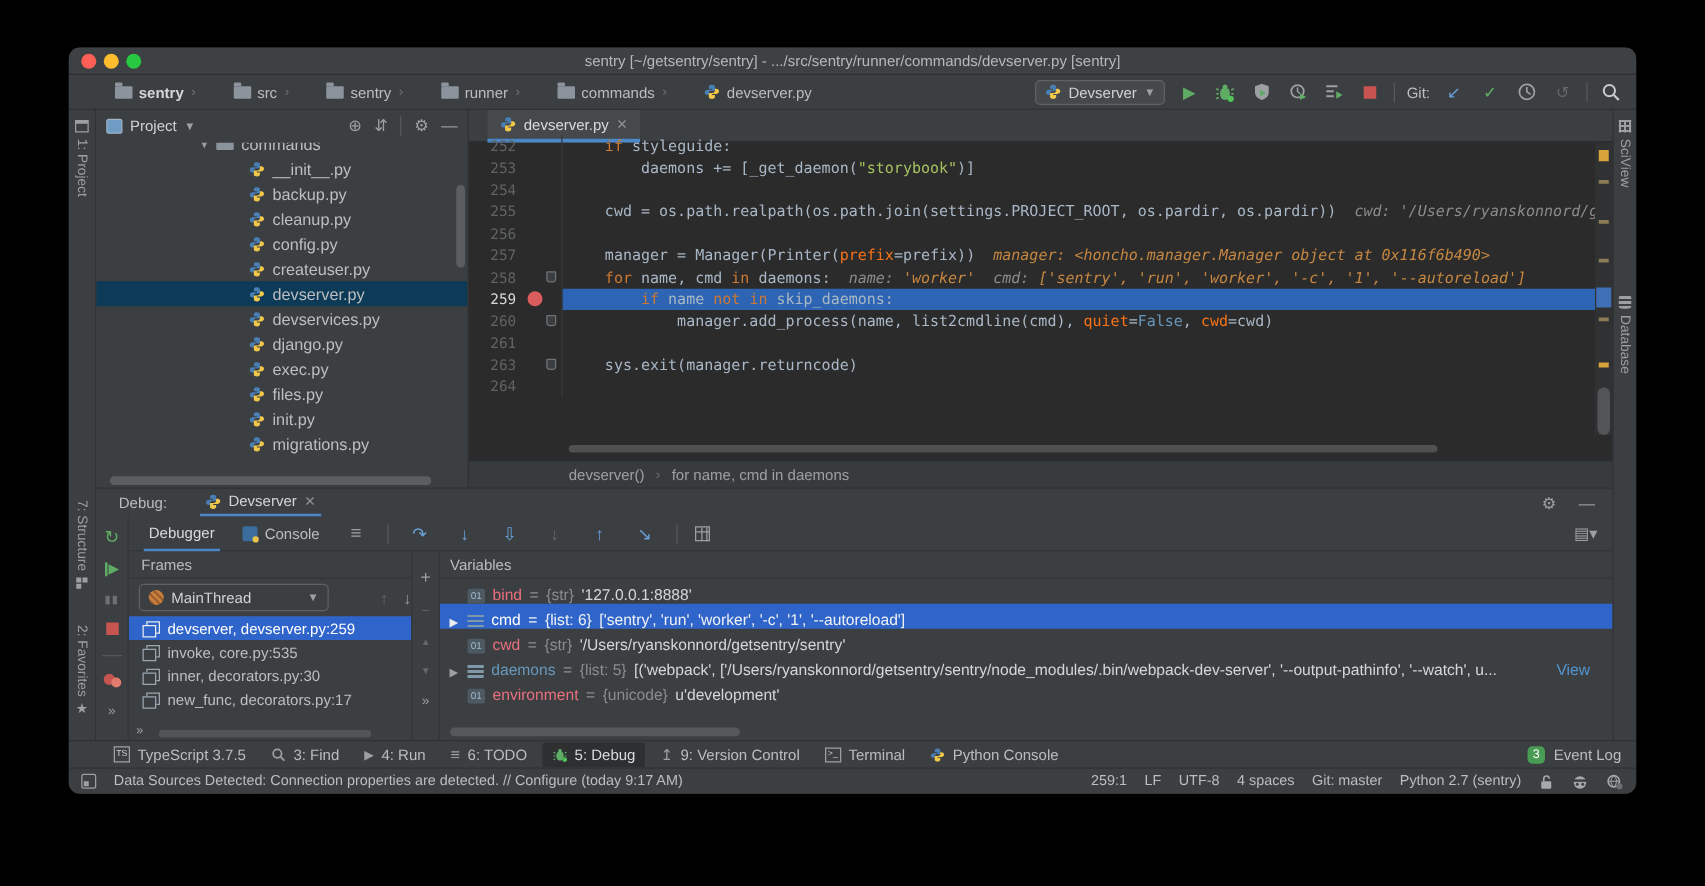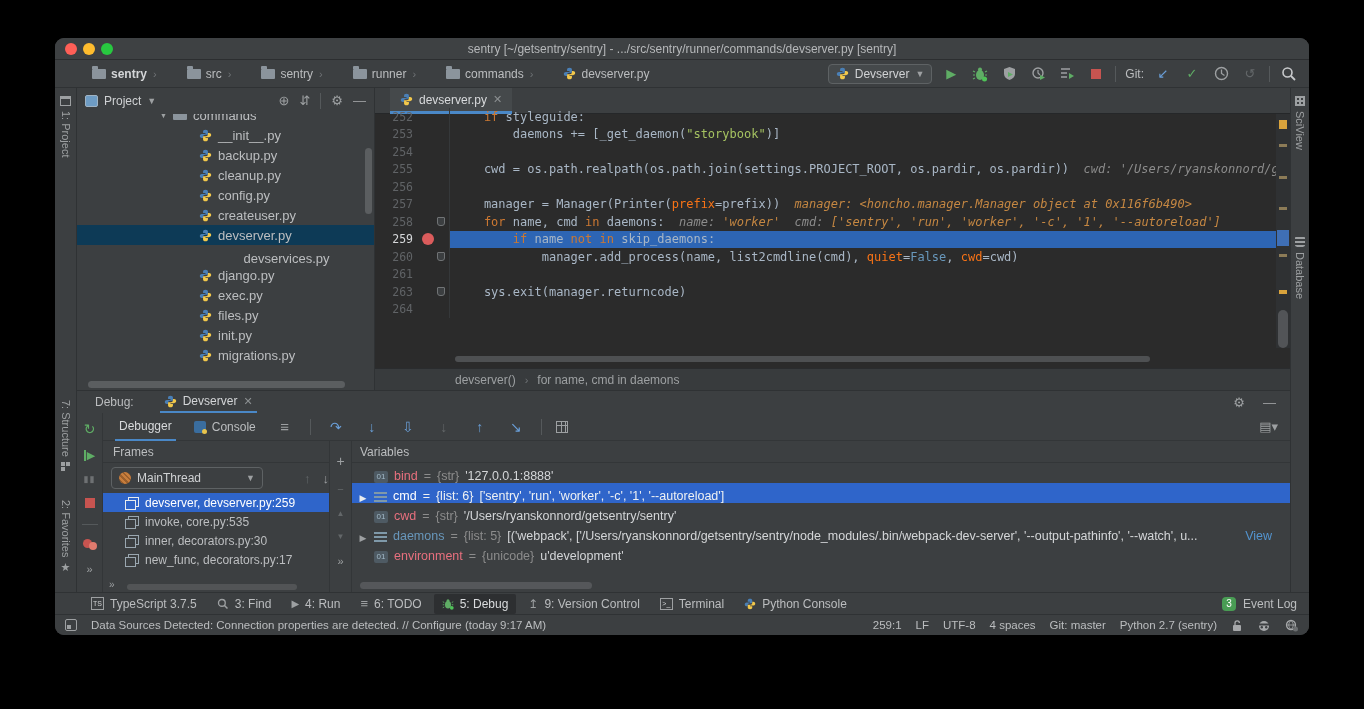--- a/index.html
+++ b/index.html
@@ -127,21 +127,21 @@
   .layout-ic { margin-left:auto; margin-right:12px; color:#9da0a2; font-size:13px; }
 
   .frames { position:absolute; left:26px; top:50px; width:227px; bottom:0; border-right:1px solid #333638; overflow:hidden;}
   .panel-h { height:22px; display:flex; align-items:center; padding-left:10px; color:#bbbdbf; border-bottom:1px solid #333638; }
   .thread-row { height:30px; display:flex; align-items:center; gap:8px; padding-left:8px;justify-content:space-between; }
   .combo { display:flex; align-items:center; gap:6px; border:1px solid #5e6264; border-radius:4px; height:22px;
            padding:0 7px; width:152px; color:#cfd1d3; }
   .thread-ic { width:12px; height:12px; border-radius:50%; background:
       repeating-linear-gradient(45deg,#c77d3c 0 2px,#9a5f2c 2px 4px); }
   .fr-arrows { display:flex; gap:12px; font-size:13px; }
-  .frame-row { height:19px; display:flex; align-items:center; gap:7px; padding-left:22px; color:#bcbec0; white-space:nowrap; overflow:hidden;}
+  .frame-row { height:19px; display:flex; align-items:center; gap:7px; padding-left:11px; color:#bcbec0; white-space:nowrap; overflow:hidden;}
   .frame-row.sel { background:#2f65ca; color:#fff; }
   .frame-ic { position:relative; width:13px; height:12px; flex:0 0 13px; }
   .frame-ic::before { content:""; position:absolute; top:0; left:3px; width:9px; height:8px; border:1px solid #9aa7b0; }
   .frame-ic::after { content:""; position:absolute; top:3px; left:0; width:9px; height:8px; border:1px solid #9aa7b0; background:#3c3f41; }
   .frame-row.sel .frame-ic::before, .frame-row.sel .frame-ic::after { border-color:#e8ecef; background:#2f65ca; }
   .frames-hscroll { position:absolute; bottom:2px; left:24px; width:170px; height:6px; background:#5b5e60; border-radius:3px; opacity:.7;}
   .frames-more { position:absolute; bottom:2px; left:6px; color:#9da0a2; font-size:10px; }
 
   .watchcol { position:absolute; left:253px; top:50px; width:22px; bottom:0; border-right:1px solid #333638;
               display:flex; flex-direction:column; align-items:center; padding-top:12px; gap:14px; font-size:11px; }
@@ -360,21 +360,21 @@
           </svg>
           <span>createuser.py</span>
         </div>
         <div class="trow sel" style="padding-left: 122px;">
           <svg width="13" height="13" viewBox="0 0 16 16">
   <path fill="#4a7fb5" d="M8 1C6 1 5 1.9 5 3.2V5h3v1H3.6C2.1 6 1 7.1 1 8.5S2.1 11 3.6 11H5V9.4C5 8 6.1 7 7.5 7H11V3.2C11 1.9 10 1 8 1z"></path>
   <path fill="#f2c84b" d="M8 15c2 0 3-.9 3-2.2V11H8v-1h4.4c1.5 0 2.6-1.1 2.6-2.5S13.9 5 12.4 5H11v1.6C11 8 9.9 9 8.5 9H5v3.8C5 14.1 6 15 8 15z"></path>
           </svg>
           <span>devserver.py</span>
         </div>
-        <div class="trow" style="padding-left: 122px; flex-direction: column;">
+        <div class="trow" style="padding-left: 122px;">
           <svg width="13" height="13" viewBox="0 0 16 16">
   <path fill="#4a7fb5" d="M8 1C6 1 5 1.9 5 3.2V5h3v1H3.6C2.1 6 1 7.1 1 8.5S2.1 11 3.6 11H5V9.4C5 8 6.1 7 7.5 7H11V3.2C11 1.9 10 1 8 1z"></path>
   <path fill="#f2c84b" d="M8 15c2 0 3-.9 3-2.2V11H8v-1h4.4c1.5 0 2.6-1.1 2.6-2.5S13.9 5 12.4 5H11v1.6C11 8 9.9 9 8.5 9H5v3.8C5 14.1 6 15 8 15z"></path>
           </svg>
           <span>devservices.py</span>
         </div>
         <div class="trow" style="padding-left: 122px;">
           <svg width="13" height="13" viewBox="0 0 16 16">
   <path fill="#4a7fb5" d="M8 1C6 1 5 1.9 5 3.2V5h3v1H3.6C2.1 6 1 7.1 1 8.5S2.1 11 3.6 11H5V9.4C5 8 6.1 7 7.5 7H11V3.2C11 1.9 10 1 8 1z"></path>
   <path fill="#f2c84b" d="M8 15c2 0 3-.9 3-2.2V11H8v-1h4.4c1.5 0 2.6-1.1 2.6-2.5S13.9 5 12.4 5H11v1.6C11 8 9.9 9 8.5 9H5v3.8C5 14.1 6 15 8 15z"></path>

